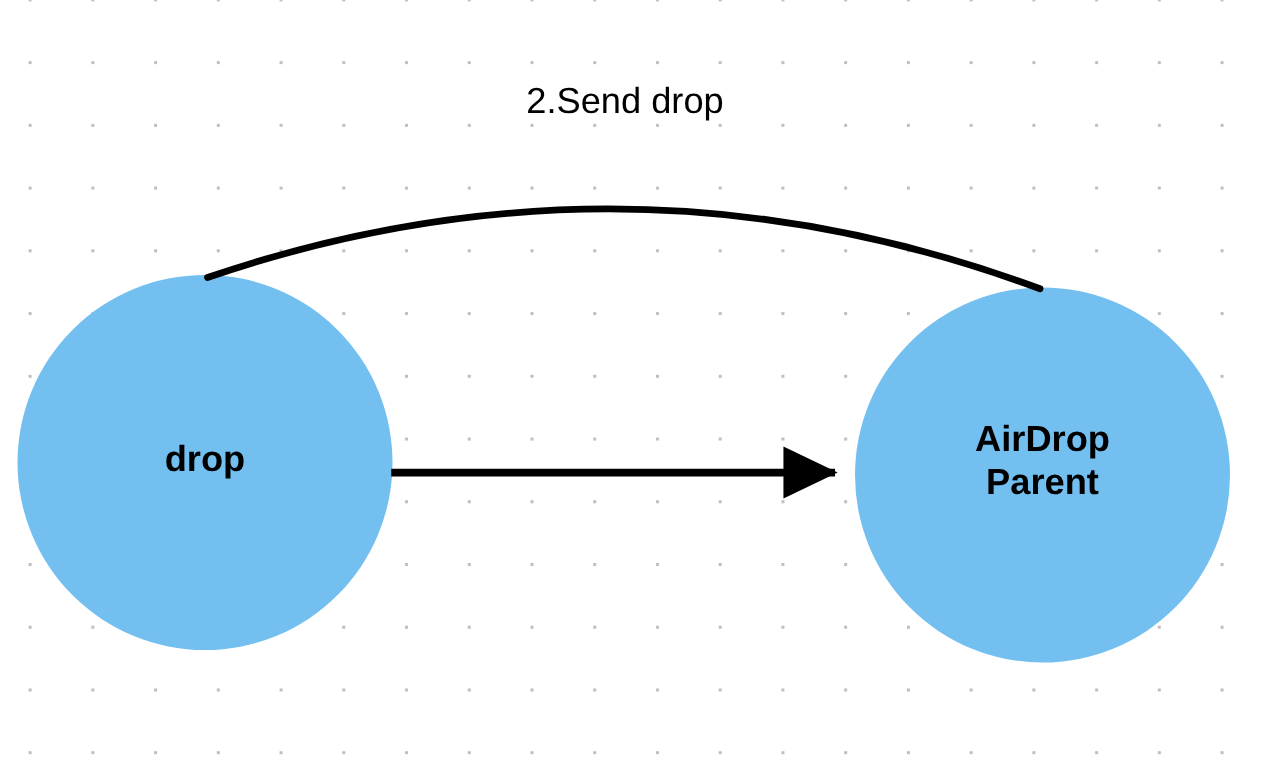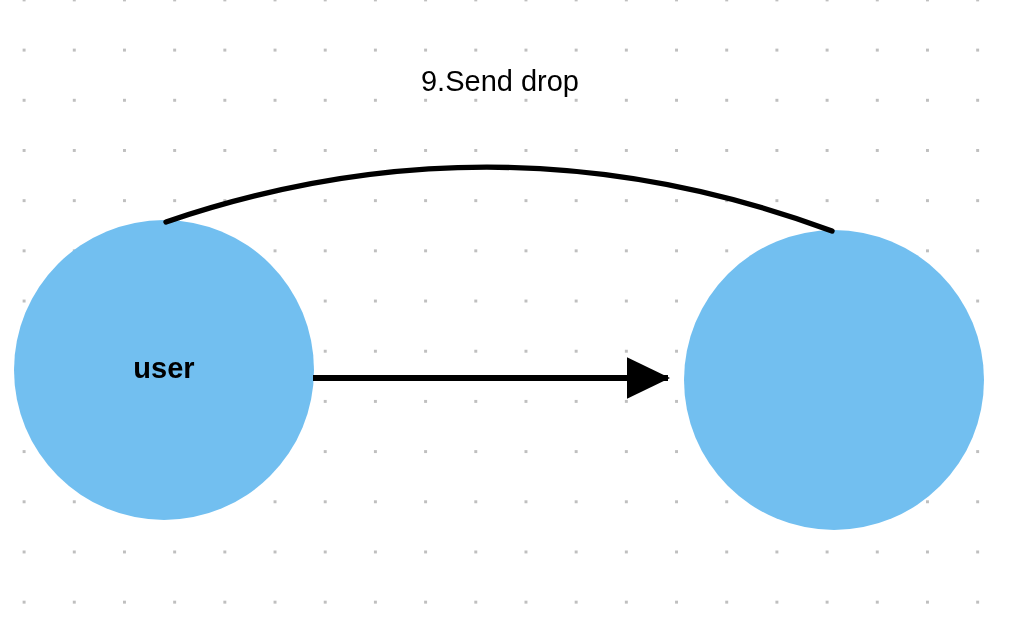--- a/index.html
+++ b/index.html
@@ -81,19 +81,21 @@
 
     <circle cx="164" cy="370" r="150" fill="#72bff0"></circle>
 
     <circle cx="834" cy="380" r="150" fill="#72bff0"></circle>
 
     <path d="M 166 222 Q 500 108 832 231" fill="none" stroke="#000000" stroke-width="5.4" stroke-linecap="round"></path>
 
     <line x1="313" y1="378" x2="668" y2="378" stroke="#000000" stroke-width="6.2" marker-end="url(#arrow-filled)"></line>
   </svg>
 
-  <div class="node-label" id="node-user-label">user</div>
+  <div class="node-label" id="node-user-label">drop</div>
+
+  <div class="node-label" id="node-airdrop-label">AirDrop
+Parent</div>
 
 
-
-  <div class="edge-label" id="edge-label-send">9.Send drop</div>
+  <div class="edge-label" id="edge-label-send">2.Send drop</div>
 
 </div>
 
 </body></html>

